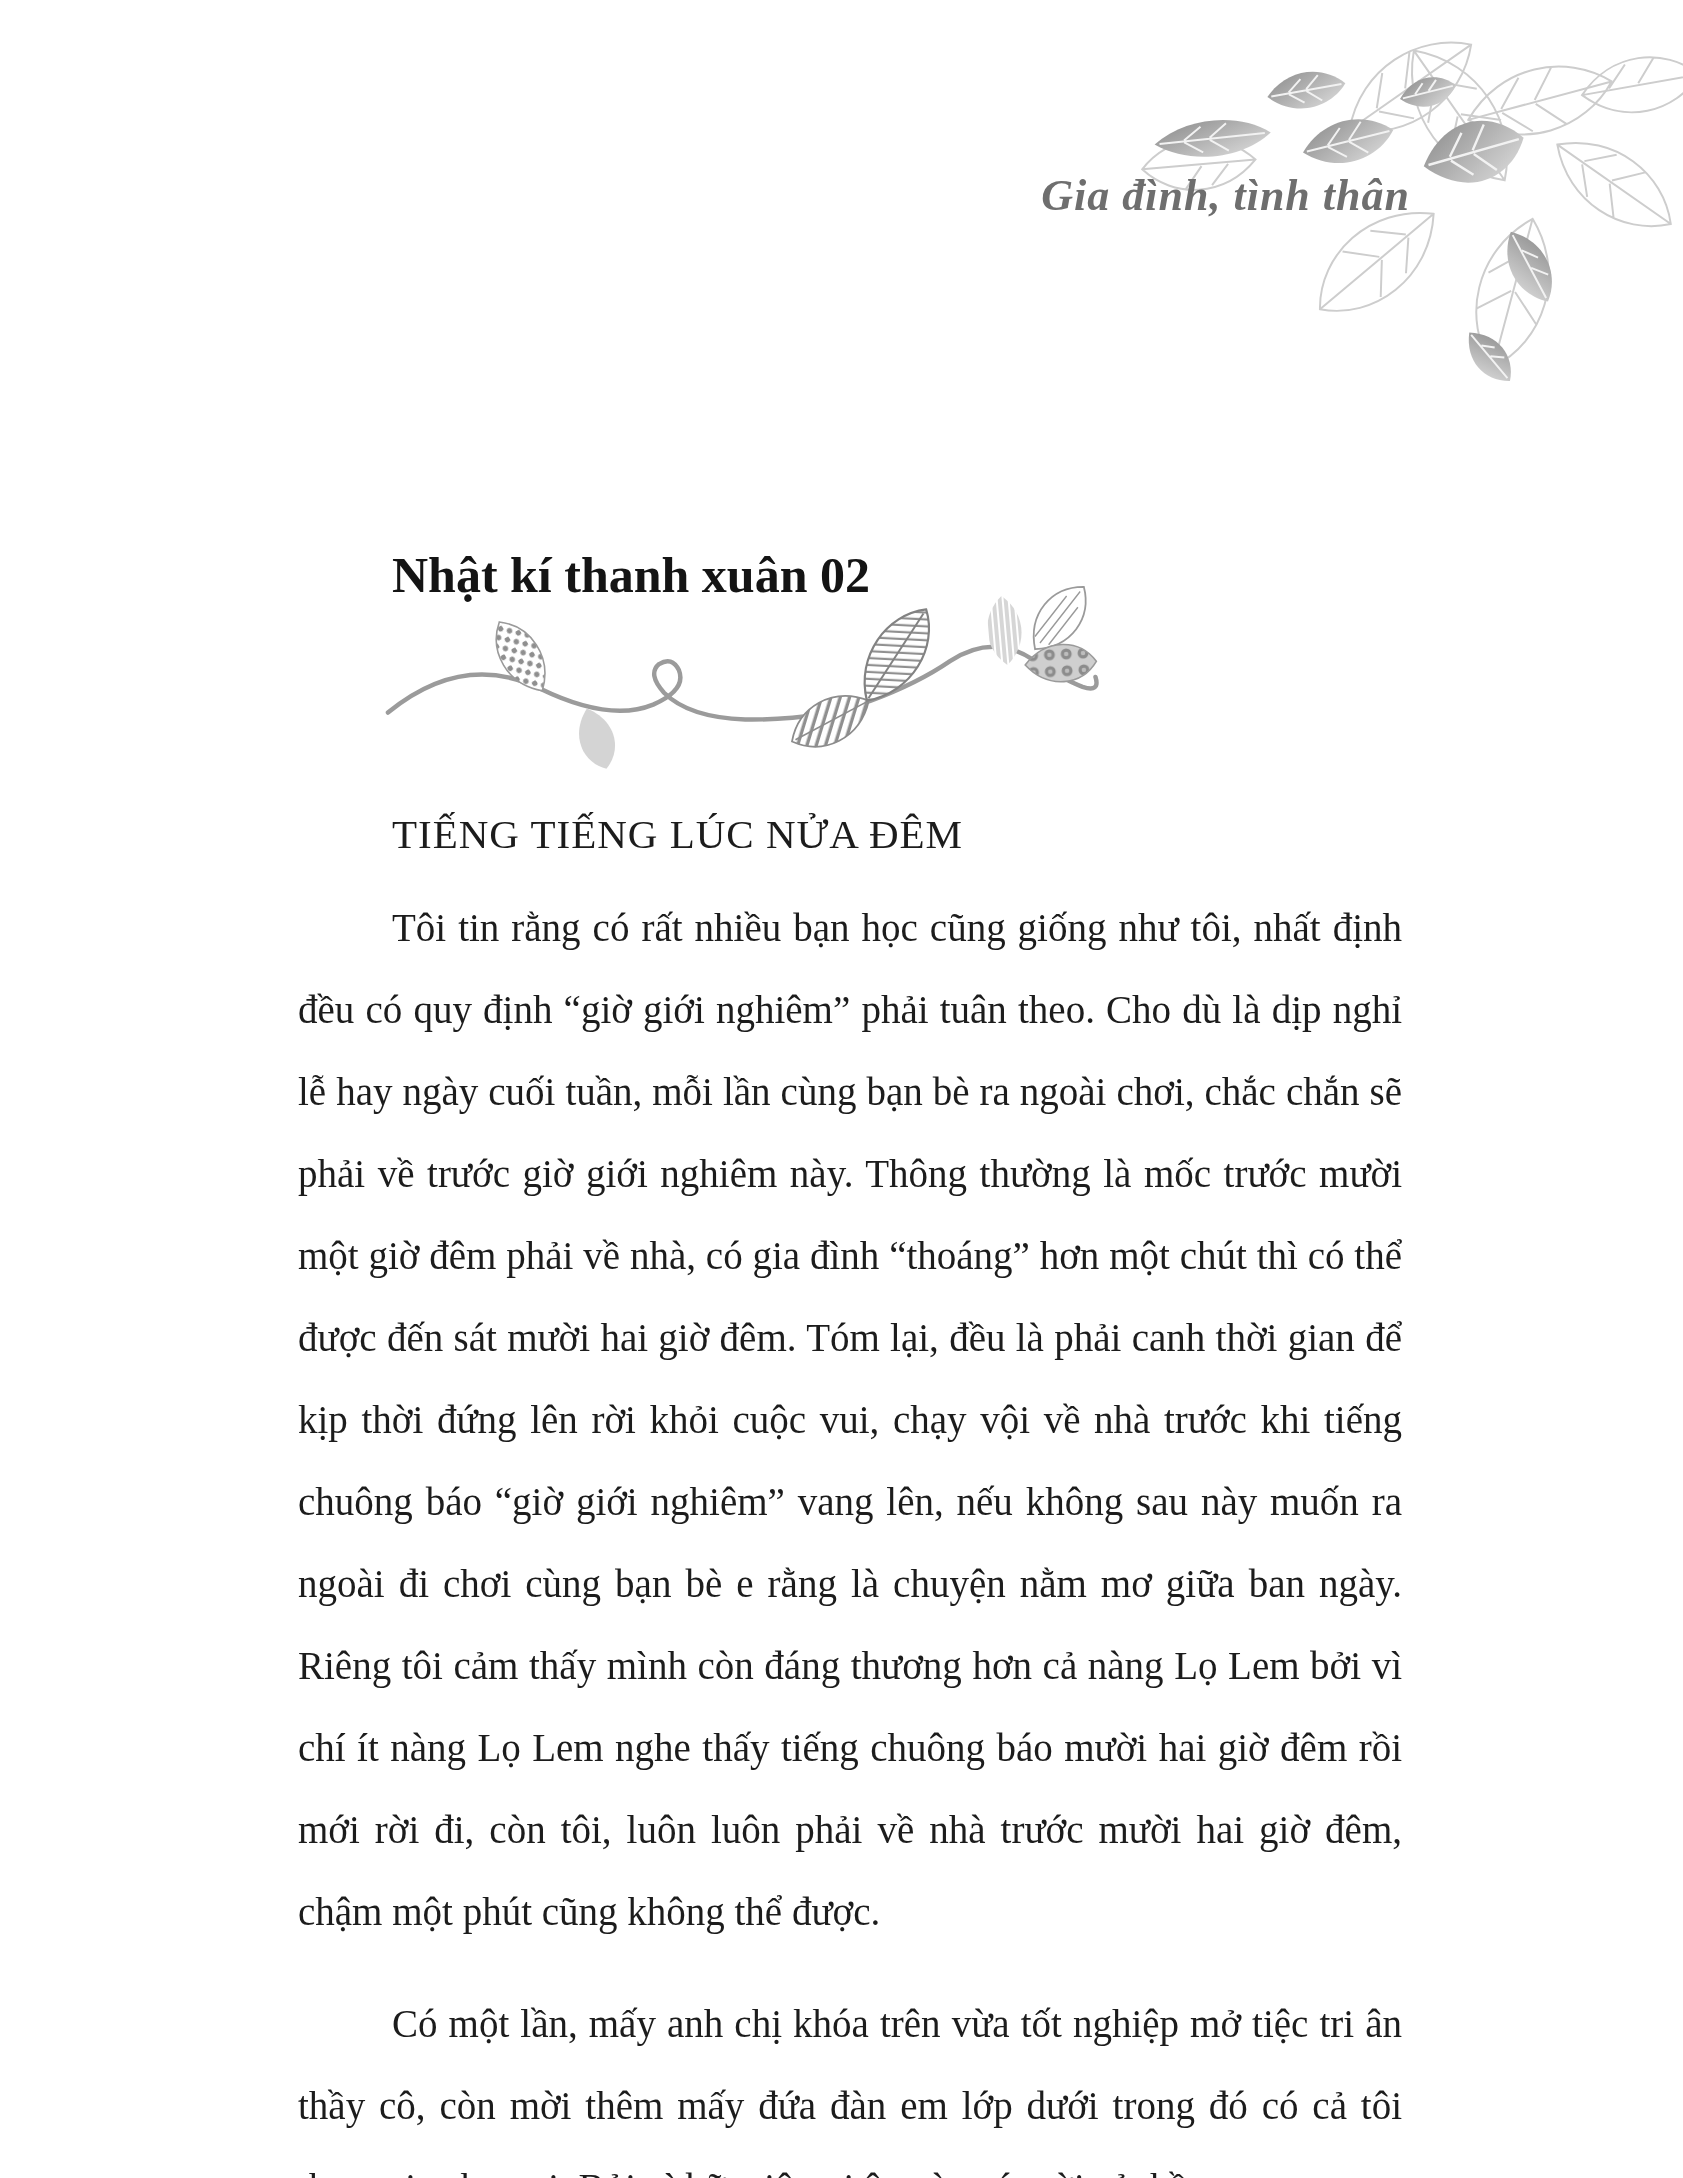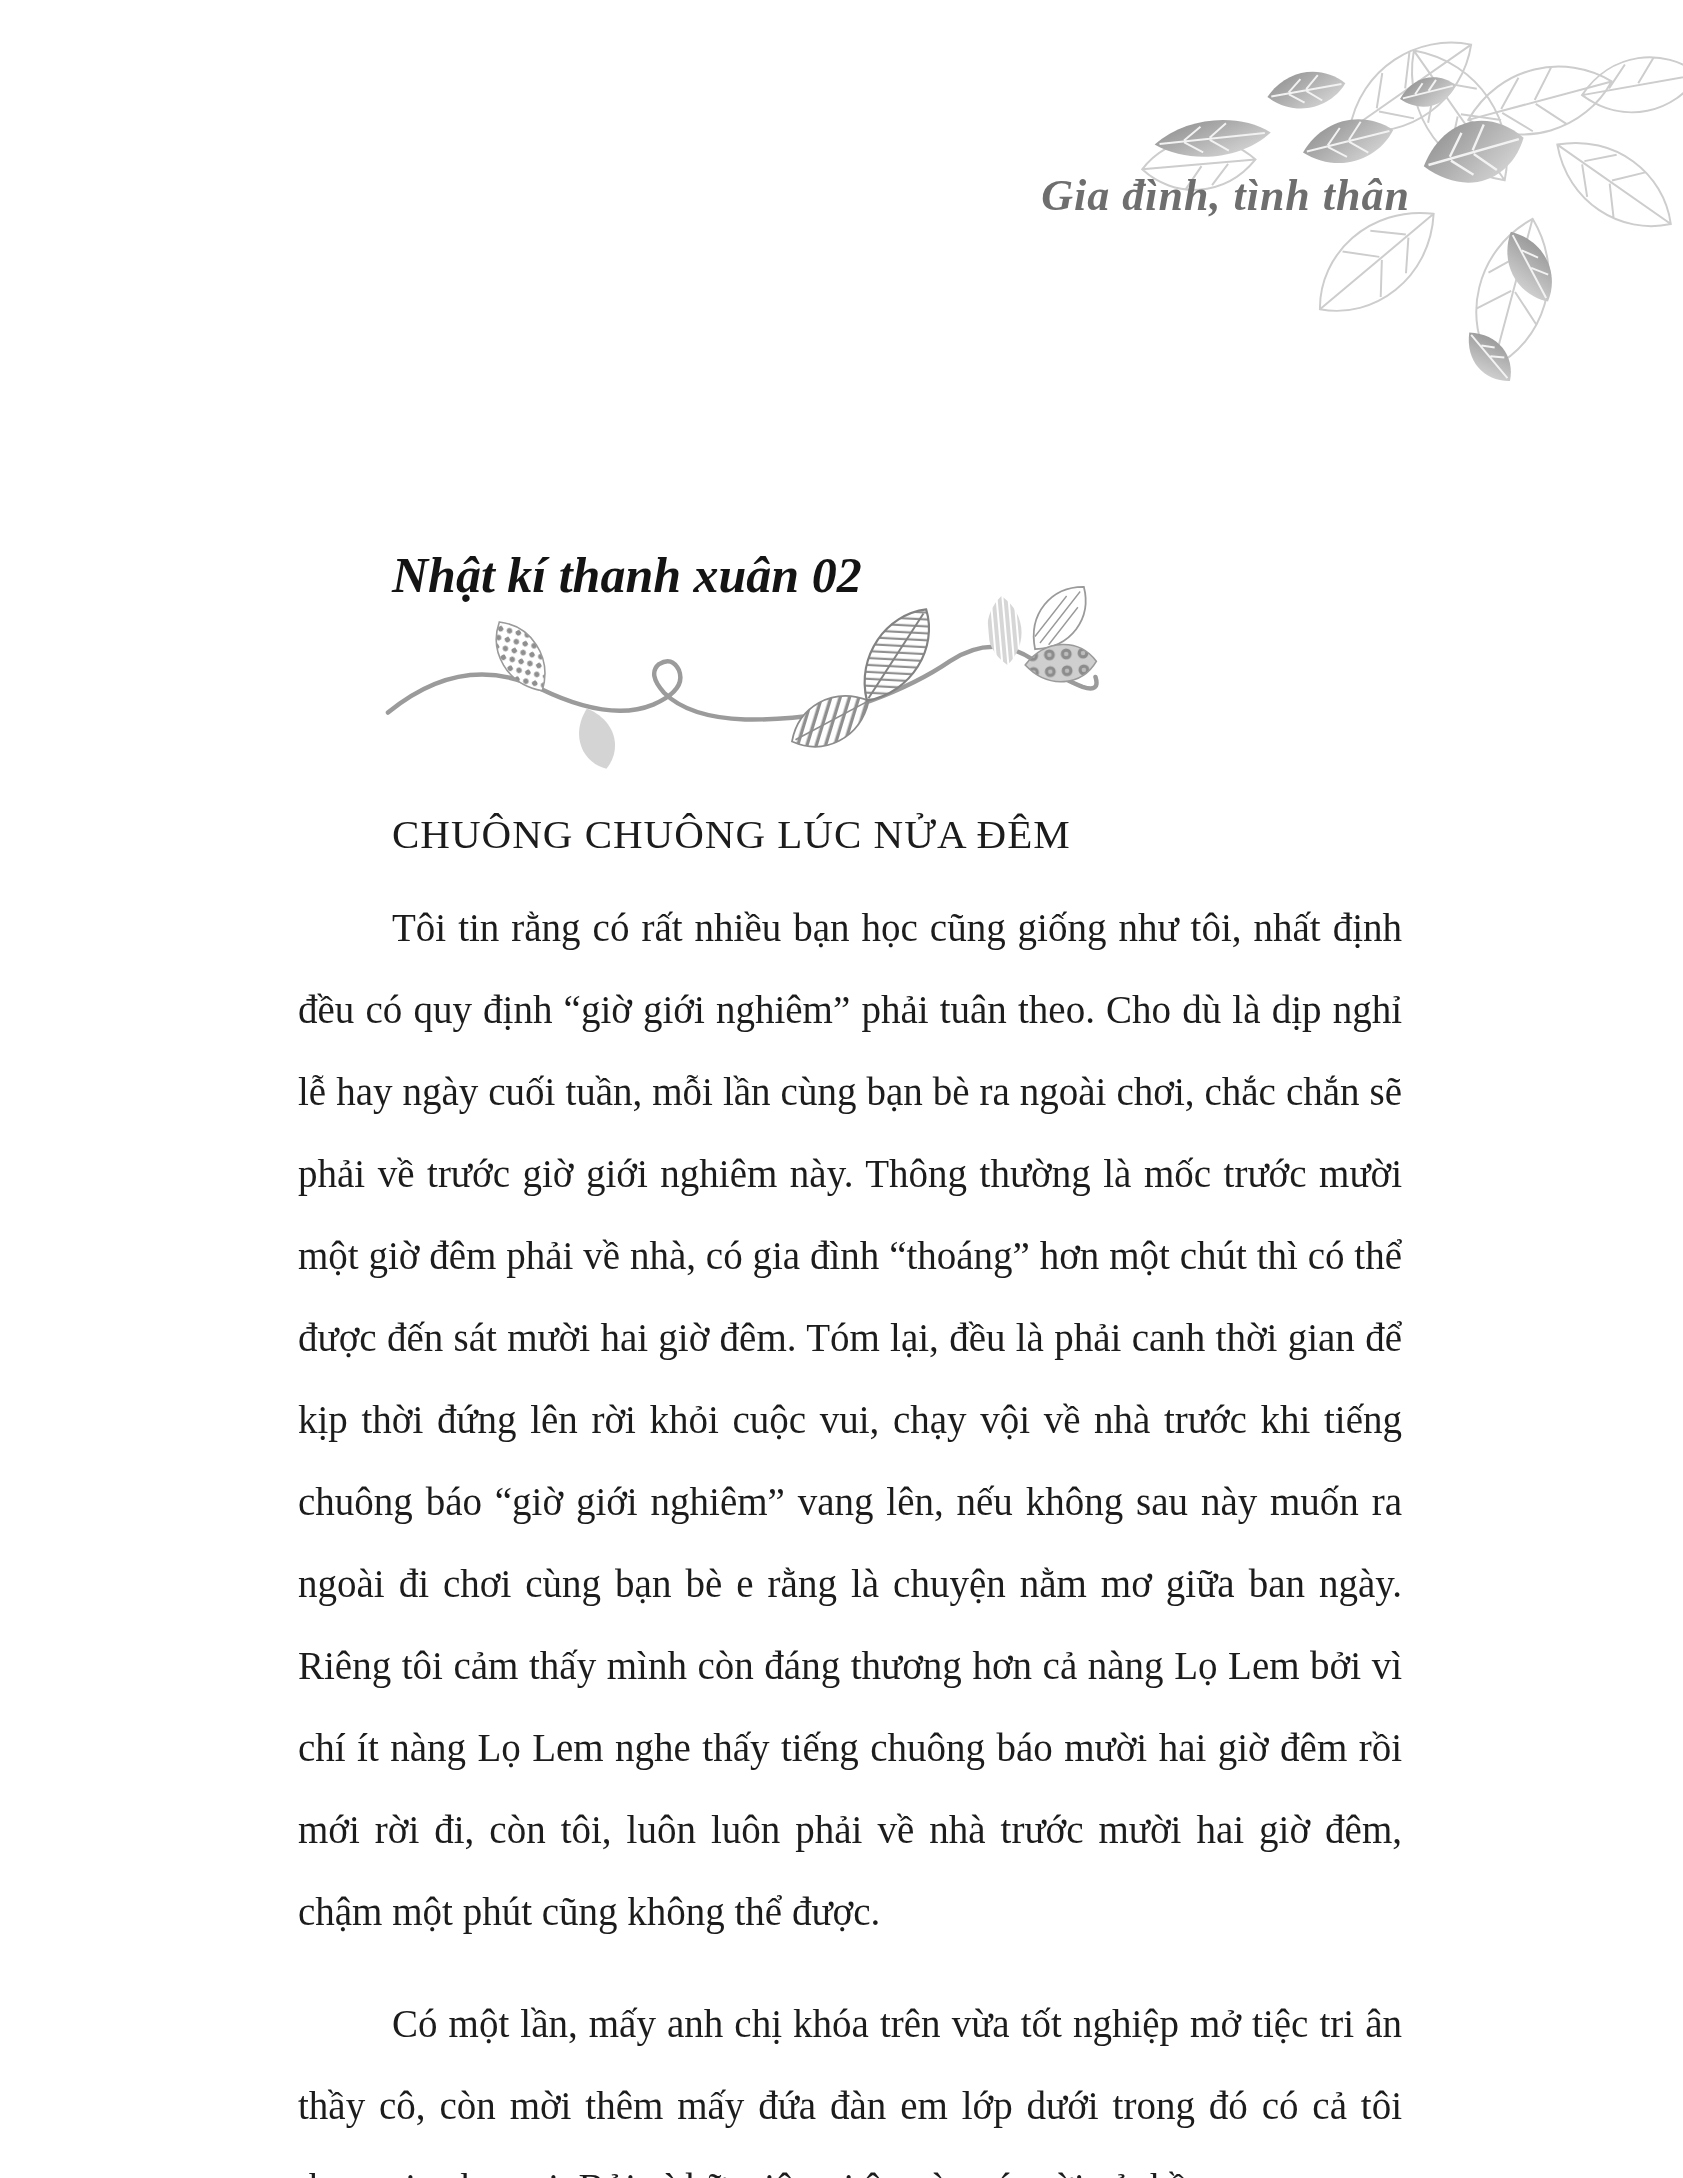--- a/index.html
+++ b/index.html
@@ -30,21 +30,20 @@
     z-index:1;
   }
   .chapter-title {
     position:absolute;
     top:546px; left:392px;
     font-weight:700;
     font-size:50px;
     color:var(--color-title-black,#141414);
     white-space:nowrap;
     z-index:3;
-    font-style:italic;
   }
   .vine-decoration {
     position:absolute;
     top:564px; left:384px;
     width:754px; height:210px;
     z-index:2;
   }
   .section-title {
     position:absolute;
     top:810px; left:392px;
@@ -206,21 +205,21 @@
     <g transform="translate(658,86) rotate(-52)">
       <path d="M0,0 C24,-28 60,-26 80,0 C60,26 24,28 0,0 Z" fill="#ffffff" stroke="#9a9a9a" stroke-width="1.8"></path>
       <path d="M10,-8 L62,-8 M8,0 L74,0 M12,8 L60,8" stroke="#9a9a9a" stroke-width="1.4" fill="none"></path>
     </g>
 
     <g transform="translate(648,102) rotate(-3)">
       <path d="M0,0 C22,-26 56,-24 72,0 C56,24 22,26 0,0 Z" fill="url(#patBigDots)" stroke="#9a9a9a" stroke-width="1.6"></path>
     </g>
   </svg>
 
-  <h2 class="section-title">CHUÔNG CHUÔNG LÚC NỬA ĐÊM</h2>
+  <h2 class="section-title">TIẾNG TIẾNG LÚC NỬA ĐÊM</h2>
 
   <div class="body-text">
     <p>Tôi tin rằng có rất nhiều bạn học cũng giống như tôi, nhất định đều có quy định “giờ giới nghiêm” phải tuân theo. Cho dù là dịp nghỉ lễ hay ngày cuối tuần, mỗi lần cùng bạn bè ra ngoài chơi, chắc chắn sẽ phải về trước giờ giới nghiêm này. Thông thường là mốc trước mười một giờ đêm phải về nhà, có gia đình “thoáng” hơn một chút thì có thể được đến sát mười hai giờ đêm. Tóm lại, đều là phải canh thời gian để kịp thời đứng lên rời khỏi cuộc vui, chạy vội về nhà trước khi tiếng chuông báo “giờ giới nghiêm” vang lên, nếu không sau này muốn ra ngoài đi chơi cùng bạn bè e rằng là chuyện nằm mơ giữa ban ngày. Riêng tôi cảm thấy mình còn đáng thương hơn cả nàng Lọ Lem bởi vì chí ít nàng Lọ Lem nghe thấy tiếng chuông báo mười hai giờ đêm rồi mới rời đi, còn tôi, luôn luôn phải về nhà trước mười hai giờ đêm, chậm một phút cũng không thể được.</p>
     <p>Có một lần, mấy anh chị khóa trên vừa tốt nghiệp mở tiệc tri ân thầy cô, còn mời thêm mấy đứa đàn em lớp dưới trong đó có cả tôi tham gia cho vui. Bởi vì bữa tiệc tri ân này có mời cả thầy</p>
   </div>
 
 
 </div>
 
 

